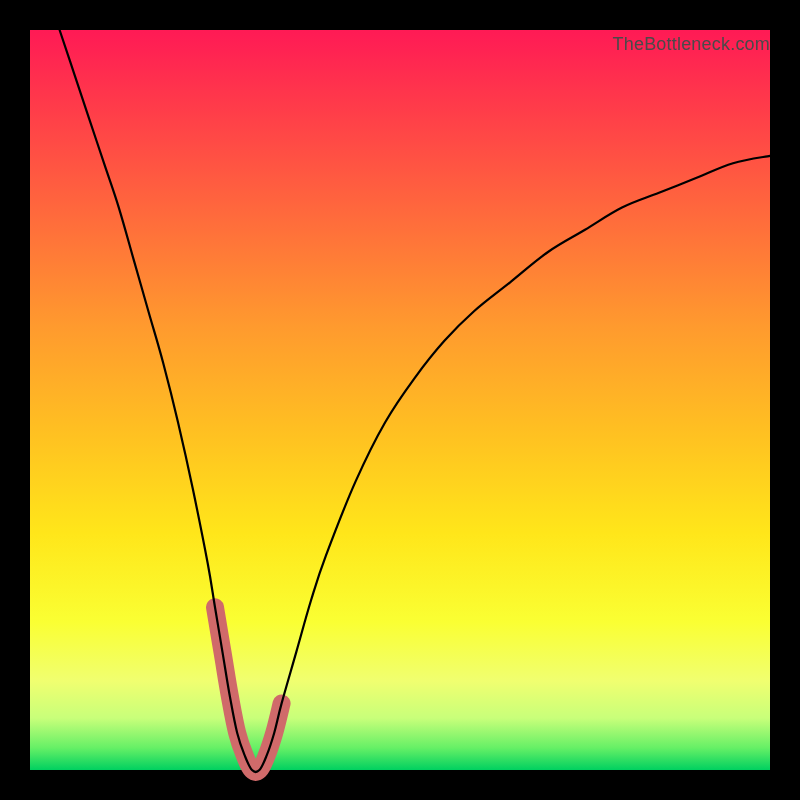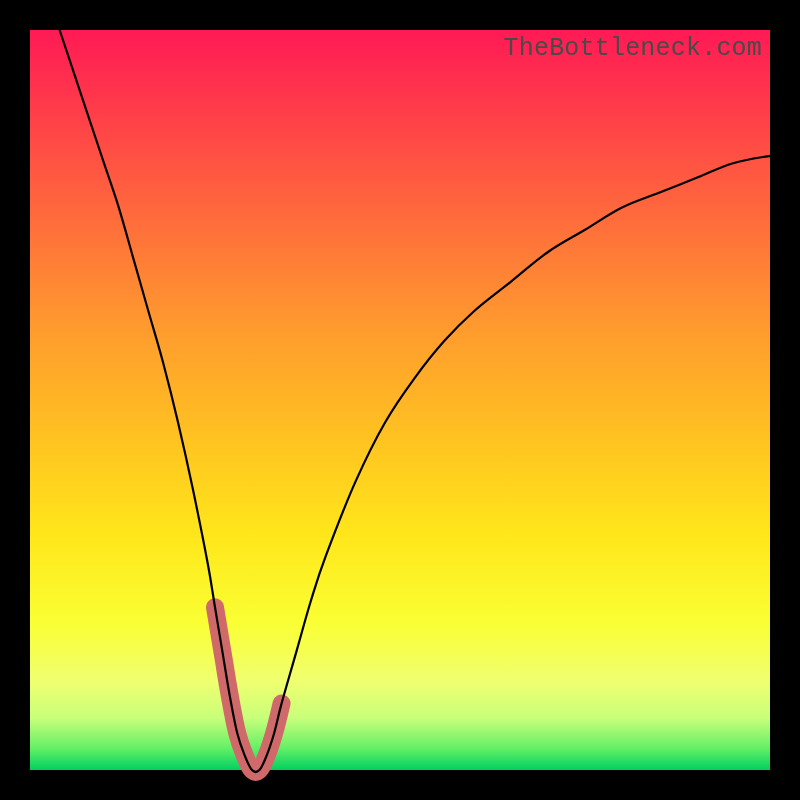--- a/index.html
+++ b/index.html
@@ -26,27 +26,26 @@
       #ffe61a 68%,
       #faff33 80%,
       #f0ff70 88%,
       #c8ff7a 93%,
       #66f066 97%,
       #00d060 100%);
   }
   .watermark {
     position: absolute;
     top: 4px;
-    right: 8px;
+    right: 0;
     color: #4a4a4a;
-    font-size: 25px;
+    font-size: 18px;
     font-weight: 500;
     letter-spacing: 0.2px;
     z-index: 5;
-    font-family: Liberation Mono, monospace;
   }
   svg.plot {
     position: absolute;
     left: 0;
     top: 0;
     width: 740px;
     height: 740px;
     overflow: visible;
   }
   .curve-main {

